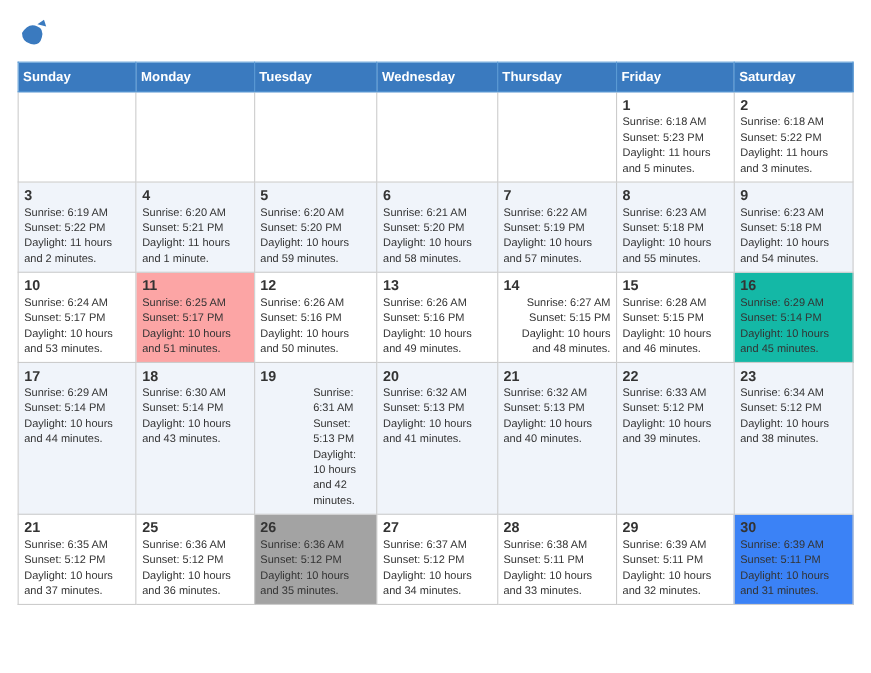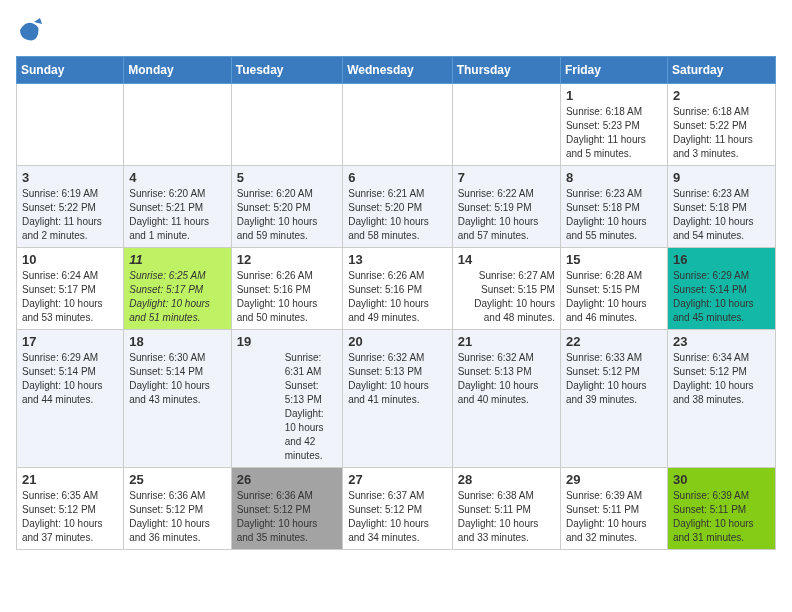--- a/index.html
+++ b/index.html
@@ -204,21 +204,21 @@
         </td>
       </tr>
       <tr>
         <td style="background: rgb(255, 255, 255);">
           <span class="day-number">10</span>
           <div class="day-info" style="white-space: pre-line;">Sunrise: 6:24 AM
 Sunset: 5:17 PM
 Daylight: 10 hours
 and 53 minutes.</div>
         </td>
-        <td style="background: #bef264; font-style: italic;">
+        <td style="background: #fca5a5;">
           <span class="day-number">11</span>
           <div class="day-info" style="white-space: pre-line;">Sunrise: 6:25 AM
 Sunset: 5:17 PM
 Daylight: 10 hours
 and 51 minutes.</div>
         </td>
         <td style="background: rgb(255, 255, 255);">
           <span class="day-number">12</span>
           <div class="day-info" style="white-space: pre-line;">Sunrise: 6:26 AM
 Sunset: 5:16 PM
@@ -341,21 +341,21 @@
 Daylight: 10 hours
 and 33 minutes.</div>
         </td>
         <td style="background: rgb(255, 255, 255);">
           <span class="day-number">29</span>
           <div class="day-info" style="white-space: pre-line;">Sunrise: 6:39 AM
 Sunset: 5:11 PM
 Daylight: 10 hours
 and 32 minutes.</div>
         </td>
-        <td style="background: #84cc16;">
+        <td style="background: #3b82f6;">
           <span class="day-number">30</span>
           <div class="day-info" style="white-space: pre-line;">Sunrise: 6:39 AM
 Sunset: 5:11 PM
 Daylight: 10 hours
 and 31 minutes.</div>
         </td>
       </tr>
     </tbody>
 </table>
 

